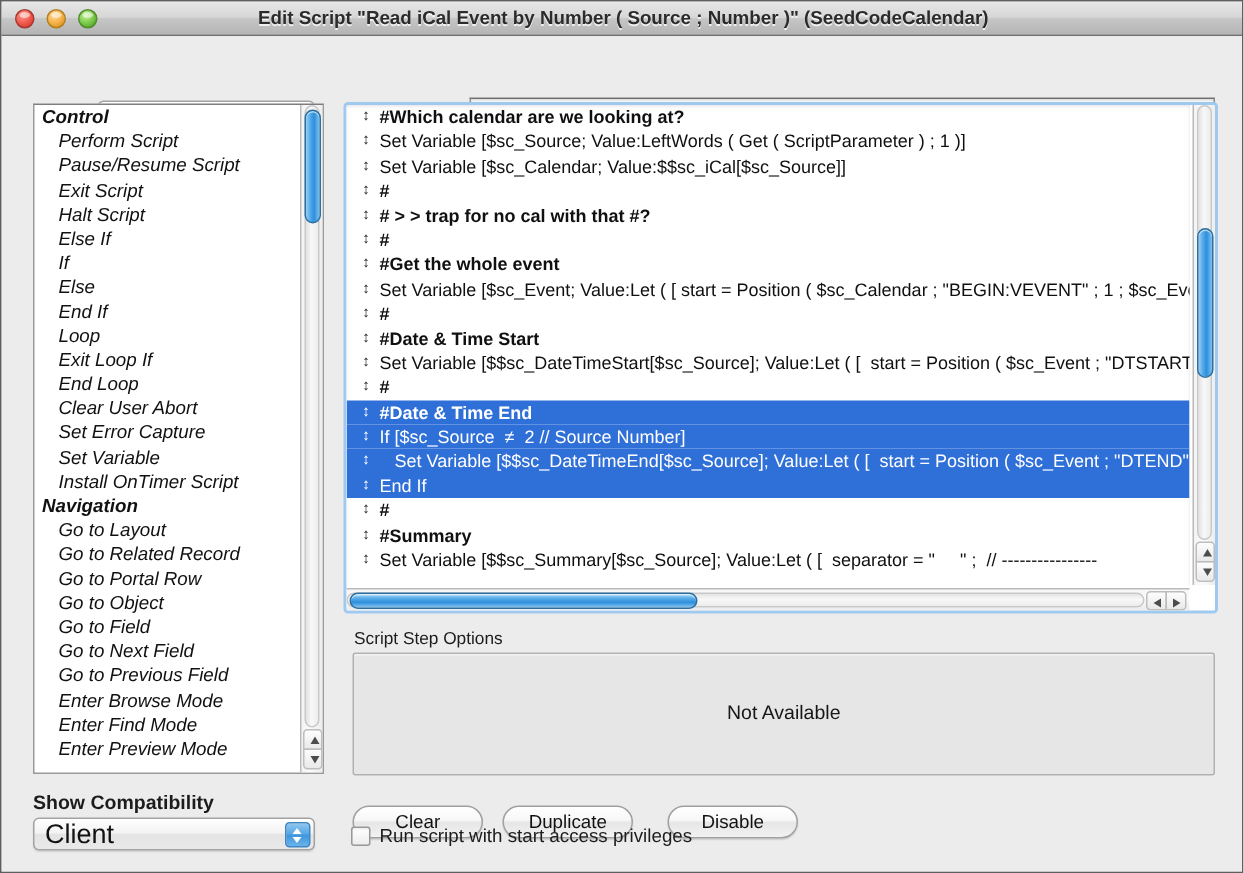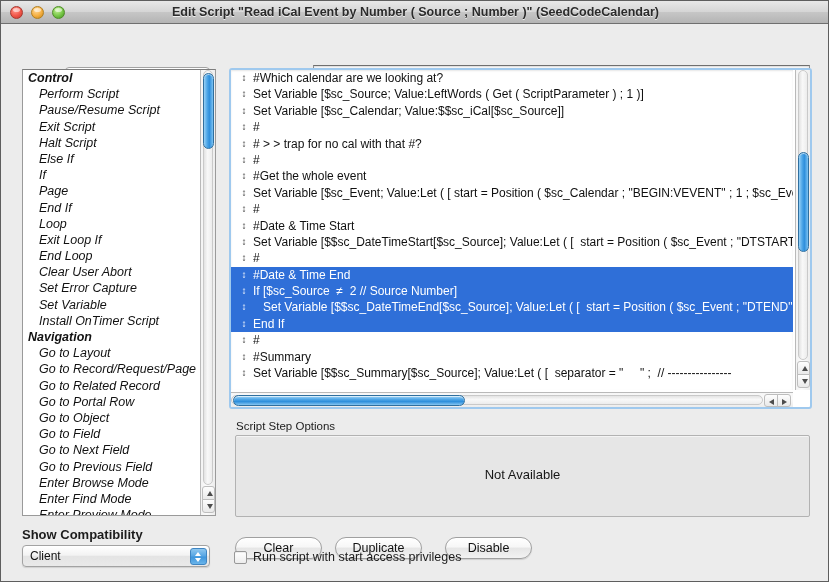--- a/index.html
+++ b/index.html
@@ -85,21 +85,21 @@
     height: 22px;
     background: linear-gradient(to bottom,#ffffff 0%,#f3f3f3 46%,#e4e4e4 52%,#e9e9e9 100%);
     border: 1px solid #a2a2a2;
     border-radius: 4px;
     box-shadow: 0 1px 1px rgba(0,0,0,.12), inset 0 1px 0 #fff;
   }
   .popup .ptext {
     position: absolute;
     left: 7px; top: 0;
     line-height: 21px;
-    font-size: 12px;
+    font-size: 18px;
     color: #111;
     white-space: nowrap;
   }
   .popup .parrows {
     position: absolute;
     right: 2px; top: 2px;
     width: 17px; height: 17px;
     border-radius: 3px;
     background: linear-gradient(to bottom,#8fc7ef 0%,#57a6e4 46%,#3f96dd 54%,#6ab4e9 100%);
     border: 1px solid #3f85c2;
@@ -302,21 +302,21 @@
     font-size: 10px;
     color: #2a2a2a;
   }
   .srow .stxt {
     position: absolute;
     left: 22px; top: 0;
     height: 16.4px;
     line-height: 16.4px;
     white-space: pre;
   }
-  .srow.comment .stxt { font-weight: normal; }
+  .srow.comment .stxt { font-weight: bold; }
   .srow.sel {
     background: #2f6fd8;
     color: #fff;
   }
   .srow.sel .grip { color: #fff; }
 
   
   .optpane {
     position: absolute;
     box-sizing: border-box;
@@ -392,32 +392,31 @@
 
     <div class="listbox" style="left:21px; top:45px; width:194px; height:447px;">
       <div class="listinner" id="steps-list-inner">
           <div class="litem cat">Control</div>
           <div class="litem">Perform Script</div>
           <div class="litem">Pause/Resume Script</div>
           <div class="litem">Exit Script</div>
           <div class="litem">Halt Script</div>
           <div class="litem">Else If</div>
           <div class="litem">If</div>
-          <div class="litem">Page</div>
+          <div class="litem">Else</div>
           <div class="litem">End If</div>
           <div class="litem">Loop</div>
           <div class="litem">Exit Loop If</div>
           <div class="litem">End Loop</div>
           <div class="litem">Clear User Abort</div>
           <div class="litem">Set Error Capture</div>
           <div class="litem">Set Variable</div>
           <div class="litem">Install OnTimer Script</div>
           <div class="litem cat">Navigation</div>
           <div class="litem">Go to Layout</div>
-          <div class="litem">Go to Record/Request/Page</div>
           <div class="litem">Go to Related Record</div>
           <div class="litem">Go to Portal Row</div>
           <div class="litem">Go to Object</div>
           <div class="litem">Go to Field</div>
           <div class="litem">Go to Next Field</div>
           <div class="litem">Go to Previous Field</div>
           <div class="litem">Enter Browse Mode</div>
           <div class="litem">Enter Find Mode</div>
           <div class="litem">Enter Preview Mode</div>
         </div>

